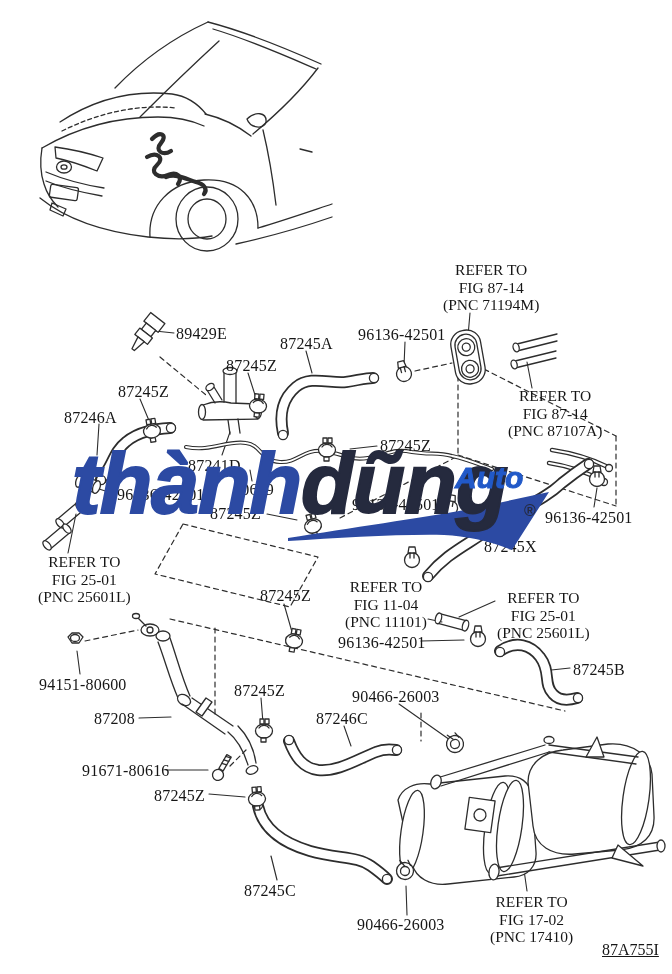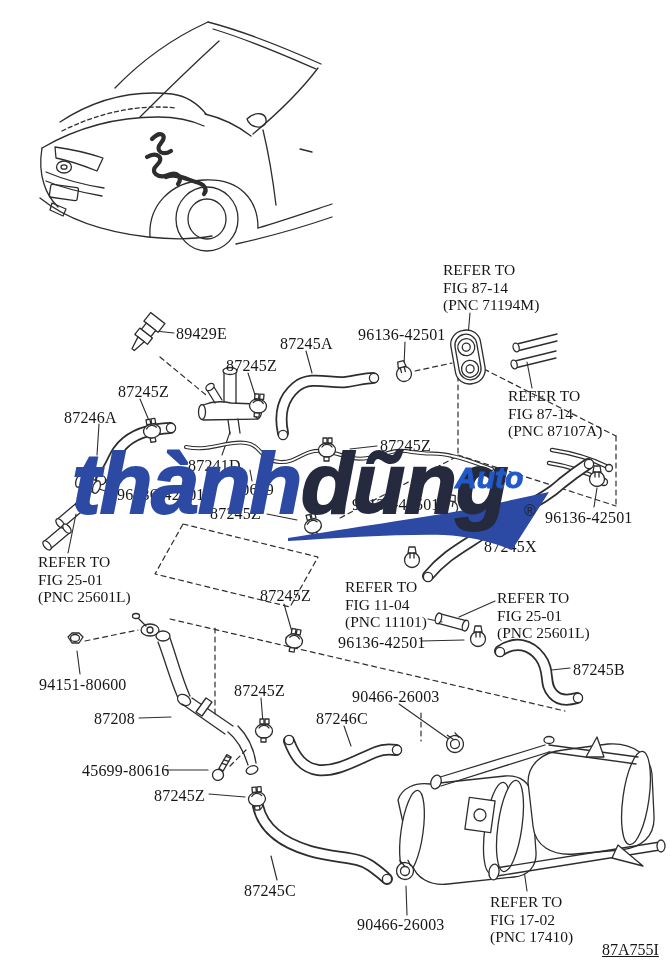--- a/index.html
+++ b/index.html
@@ -3,21 +3,21 @@
 <meta charset="utf-8">
 <style>
   html,body{margin:0;padding:0;background:#ffffff;}
   #stage{position:relative;width:672px;height:974px;background:#ffffff;overflow:hidden;
          font-family:"Liberation Serif",serif;}
   #art{position:absolute;left:0;top:0;z-index:1;}
   .lbl{position:absolute;z-index:2;font:16px "Liberation Serif",serif;color:#161616;
        white-space:nowrap;letter-spacing:.2px;}
   .note{position:absolute;z-index:2;font:15.5px "Liberation Serif",serif;color:#161616;
         line-height:17.5px;white-space:nowrap;}
-  .note span{display:block;}
+  .note span{display:block;text-align:center;}
   .code{position:absolute;z-index:2;font:16px "Liberation Serif",serif;color:#161616;text-decoration:underline;}
   #watermark{position:absolute;left:0;top:0;width:608px;height:974px;z-index:3;pointer-events:none;}
   .wm-main{position:absolute;left:72px;top:440px;font:italic bold 86px "Liberation Sans",sans-serif;
            line-height:86px;letter-spacing:-1px;white-space:nowrap;}
   .wm-main .w1{color:#2c4aa3;-webkit-text-stroke:2px #2c4aa3;}
   .wm-main .w2{color:#252a3e;-webkit-text-stroke:2px #252a3e;}
   .wm-auto{position:absolute;left:455px;top:437px;font:italic bold 30px "Liberation Sans",sans-serif;
            color:#2159c8;margin-top:24px;-webkit-text-stroke:1px #2159c8;}
   .wm-reg{position:absolute;left:524px;top:502px;font:bold 16px "Liberation Sans",sans-serif;color:#252a3e;}
   .wm-swoosh{position:absolute;left:280px;top:485px;}
@@ -394,21 +394,21 @@
   <div class="lbl" style="left:545px;top:509px">96136-42501</div>
   <div class="lbl" style="left:484px;top:538px">87245X</div>
   <div class="lbl" style="left:260px;top:587px">87245Z</div>
   <div class="lbl" style="left:338px;top:634px">96136-42501</div>
   <div class="lbl" style="left:573px;top:661px">87245B</div>
   <div class="lbl" style="left:39px;top:676px">94151-80600</div>
   <div class="lbl" style="left:234px;top:682px">87245Z</div>
   <div class="lbl" style="left:352px;top:688px">90466-26003</div>
   <div class="lbl" style="left:94px;top:710px">87208</div>
   <div class="lbl" style="left:316px;top:710px">87246C</div>
-  <div class="lbl" style="left:82px;top:762px">45699-80616</div>
+  <div class="lbl" style="left:82px;top:762px">91671-80616</div>
   <div class="lbl" style="left:154px;top:787px">87245Z</div>
   <div class="lbl" style="left:244px;top:882px">87245C</div>
   <div class="lbl" style="left:357px;top:916px">90466-26003</div>
   <div class="code" style="left:602px;top:941px">87A755I</div>
 
   <div class="note" style="left:443px;top:261px">
     <span>REFER TO</span>
     <span>FIG 87-14</span>
     <span>(PNC 71194M)</span>
   </div>

